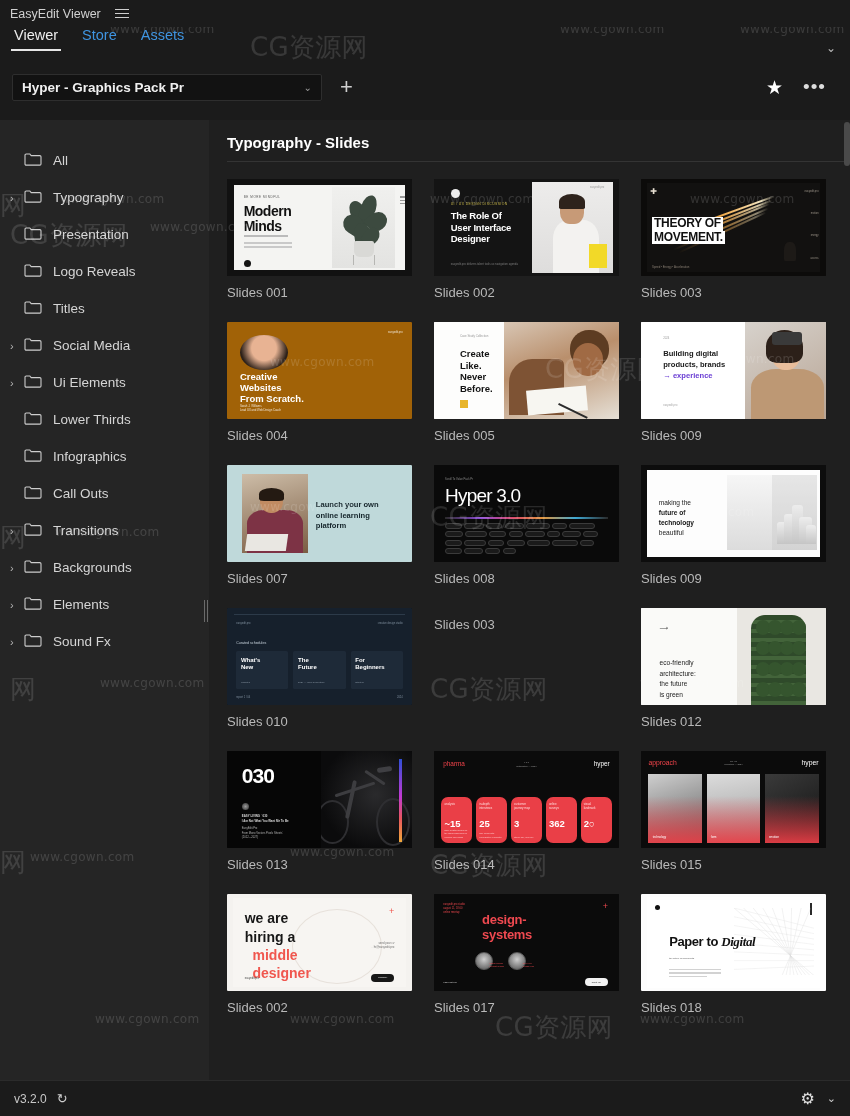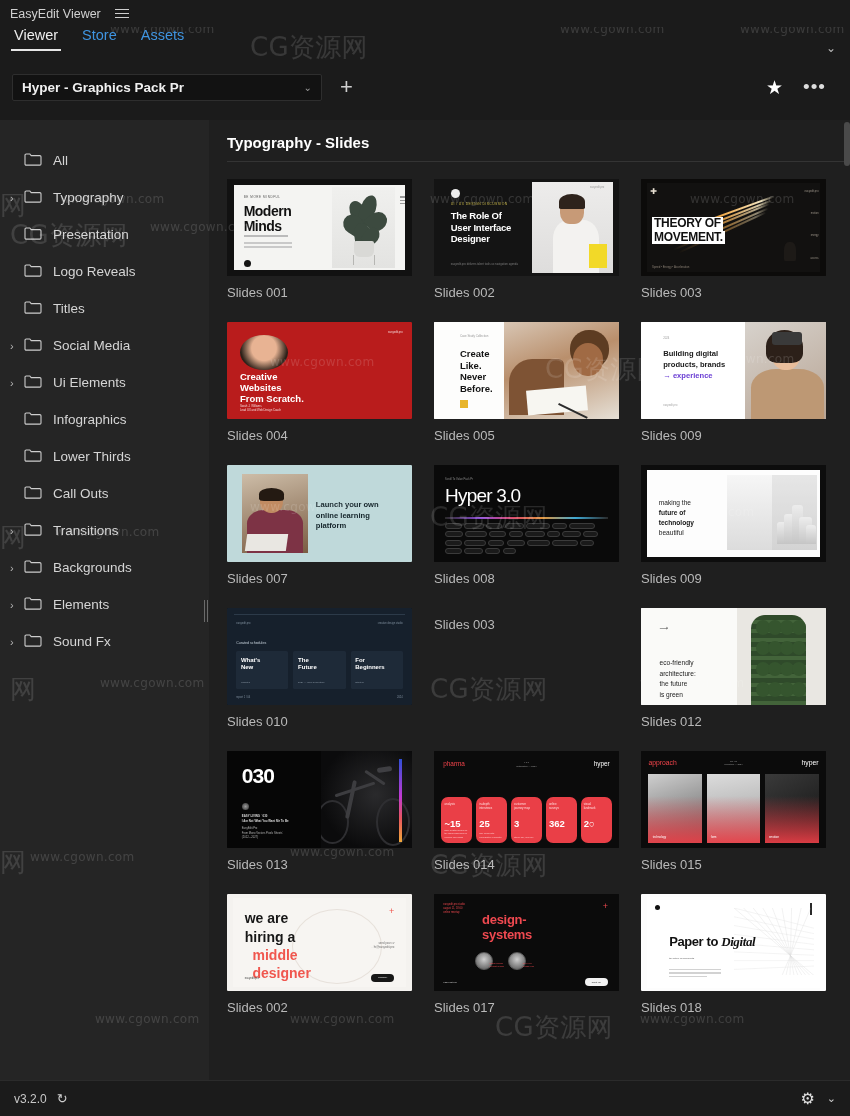--- a/index.html
+++ b/index.html
@@ -124,21 +124,21 @@
       background: linear-gradient(90deg, rgba(255,150,40,0) 0%, #ffb34d 55%, #fff0c8 88%, rgba(255,255,255,0) 100%);
       transform-origin: left center; filter: blur(.4px);}
   .s003 .h { position:absolute; left:6%; top:39%; font-size:12px; font-weight:bold; letter-spacing:-.3px; line-height:1.15;}
   .s003 .h span { background:#fff; color:#111; padding:0 2px; display:inline-block; }
   .s003 .f { position:absolute; left:6%; bottom:7%; font-size:2.8px; color:#8c8276;}
   .s003 .plus { position:absolute; left:5%; top:11%; color:#e9e0d2; font-size:8px; line-height:.6;}
   .s003 .r { position:absolute; right:4%; font-size:2.6px; color:#9a9287;}
   .s003 .silh { position:absolute; right:14%; bottom:12%; width:7%; height:22%; background:#1d1a17; border-radius:40% 40% 10% 10%;}
 
   
-  .s004 { background:#b91c1c; }
+  .s004 { background:#a16207; }
   .s004 .av { position:absolute; left:7%; top:13%; width:26%; height:36%; border-radius:50%;
      background: radial-gradient(circle at 50% 38%, #e8b393 38%, #2d2119 72%); overflow:hidden;}
   .s004 .h { position:absolute; left:7%; top:50%; font-size:9.5px; font-weight:bold; color:#fff; line-height:1.2;}
   .s004 .f { position:absolute; left:7%; bottom:7%; font-size:2.8px; color:rgba(255,255,255,.82); line-height:1.5;}
   .s004 .r { position:absolute; right:5%; top:9%; font-size:2.7px; color:rgba(255,255,255,.8);}
 
   
   .s005 { background:#fbfbfa; }
   .s005 .left { position:absolute; left:0; top:0; width:38%; height:100%; background:#fdfdfc;}
   .s005 .kick { position:absolute; left:14%; top:12%; font-size:2.9px; color:#9a9a9a;}
@@ -380,28 +380,28 @@
         <span class="folder"><svg width="18" height="14" viewBox="0 0 18 14">
             <path d="M1 3.2c0-.7.5-1.2 1.2-1.2h3.6l1.4 1.6h8.6c.7 0 1.2.5 1.2 1.2v7.1c0 .7-.5 1.2-1.2 1.2H2.2C1.5 13.1 1 12.6 1 11.9z" fill="none" stroke="#cdcdcd" stroke-width="1.1"></path>
           </svg></span>
         <span class="name">Ui Elements</span>
       </div>
       <div class="nav-item">
         <span class="arrow"></span>
         <span class="folder"><svg width="18" height="14" viewBox="0 0 18 14">
             <path d="M1 3.2c0-.7.5-1.2 1.2-1.2h3.6l1.4 1.6h8.6c.7 0 1.2.5 1.2 1.2v7.1c0 .7-.5 1.2-1.2 1.2H2.2C1.5 13.1 1 12.6 1 11.9z" fill="none" stroke="#cdcdcd" stroke-width="1.1"></path>
           </svg></span>
+        <span class="name">Lower Thirds</span>
+      </div>
+      <div class="nav-item">
+        <span class="arrow"></span>
+        <span class="folder"><svg width="18" height="14" viewBox="0 0 18 14">
+            <path d="M1 3.2c0-.7.5-1.2 1.2-1.2h3.6l1.4 1.6h8.6c.7 0 1.2.5 1.2 1.2v7.1c0 .7-.5 1.2-1.2 1.2H2.2C1.5 13.1 1 12.6 1 11.9z" fill="none" stroke="#cdcdcd" stroke-width="1.1"></path>
+          </svg></span>
         <span class="name">Infographics</span>
-      </div>
-      <div class="nav-item">
-        <span class="arrow"></span>
-        <span class="folder"><svg width="18" height="14" viewBox="0 0 18 14">
-            <path d="M1 3.2c0-.7.5-1.2 1.2-1.2h3.6l1.4 1.6h8.6c.7 0 1.2.5 1.2 1.2v7.1c0 .7-.5 1.2-1.2 1.2H2.2C1.5 13.1 1 12.6 1 11.9z" fill="none" stroke="#cdcdcd" stroke-width="1.1"></path>
-          </svg></span>
-        <span class="name">Lower Thirds</span>
       </div>
       <div class="nav-item">
         <span class="arrow"></span>
         <span class="folder"><svg width="18" height="14" viewBox="0 0 18 14">
             <path d="M1 3.2c0-.7.5-1.2 1.2-1.2h3.6l1.4 1.6h8.6c.7 0 1.2.5 1.2 1.2v7.1c0 .7-.5 1.2-1.2 1.2H2.2C1.5 13.1 1 12.6 1 11.9z" fill="none" stroke="#cdcdcd" stroke-width="1.1"></path>
           </svg></span>
         <span class="name">Call Outs</span>
       </div>
       <div class="nav-item">
         <span class="arrow">›</span>

